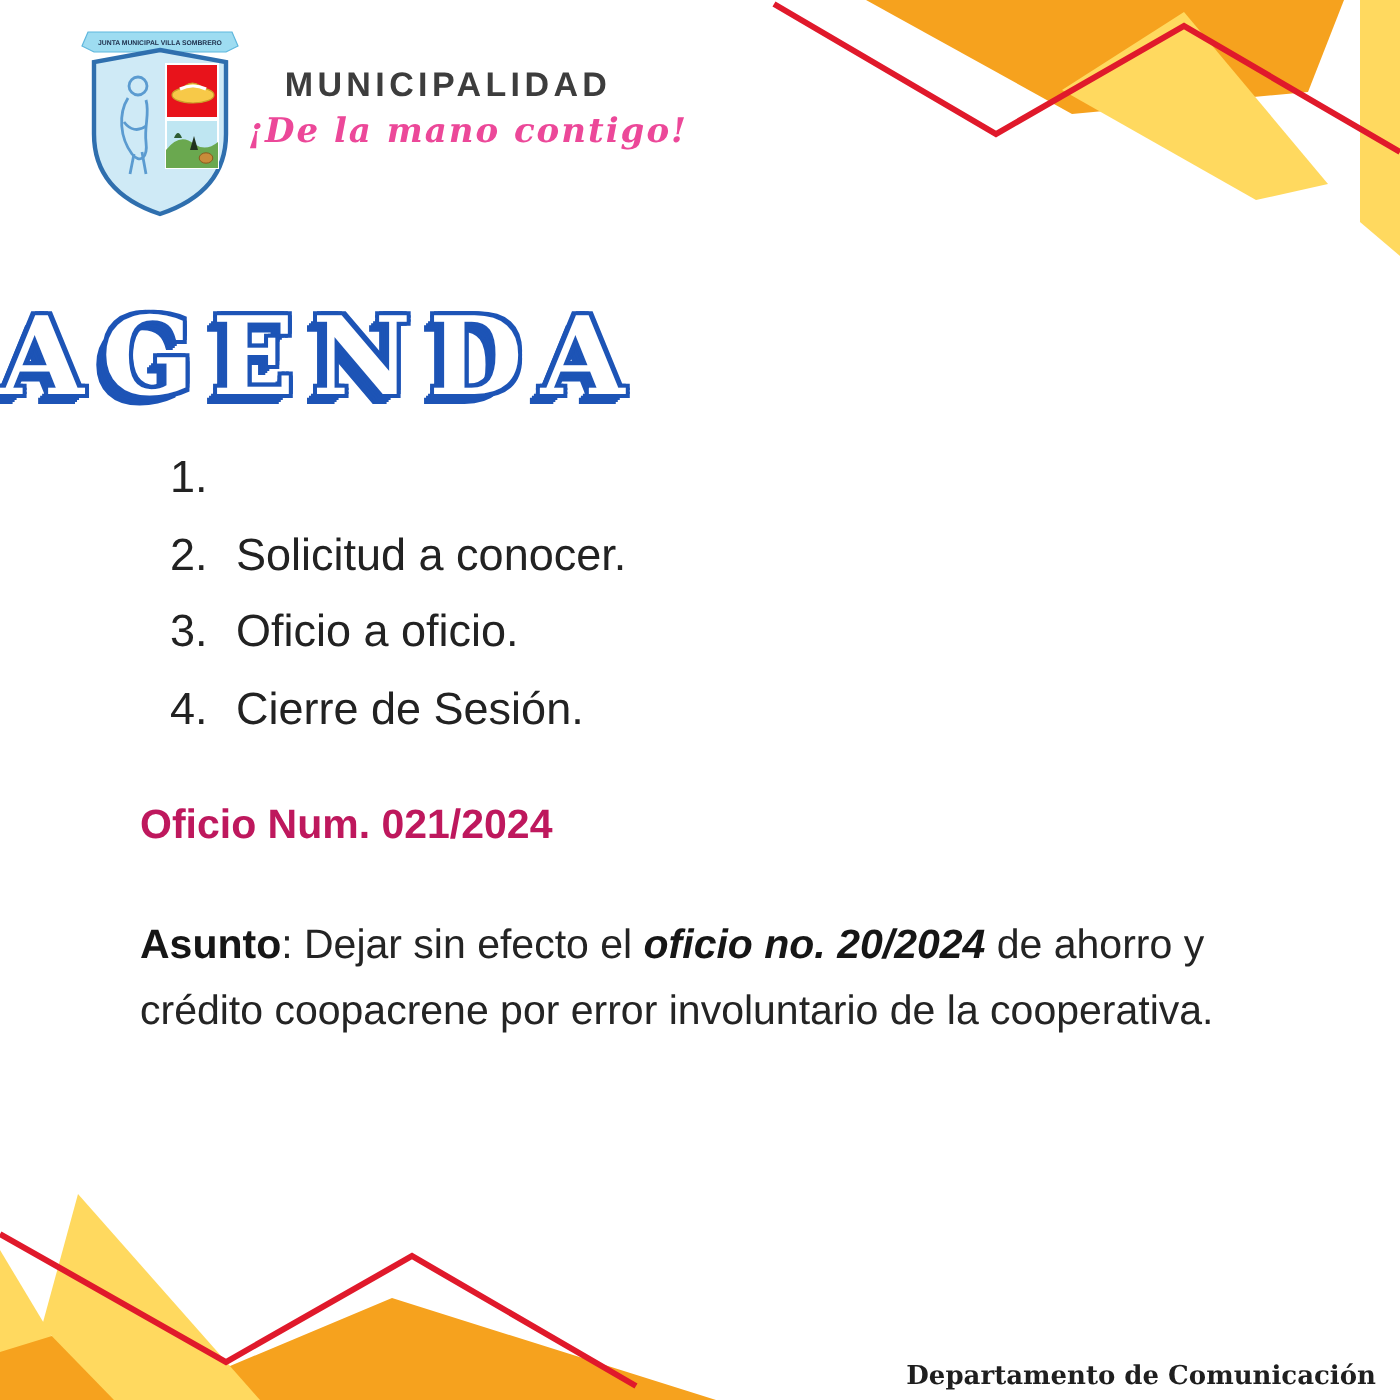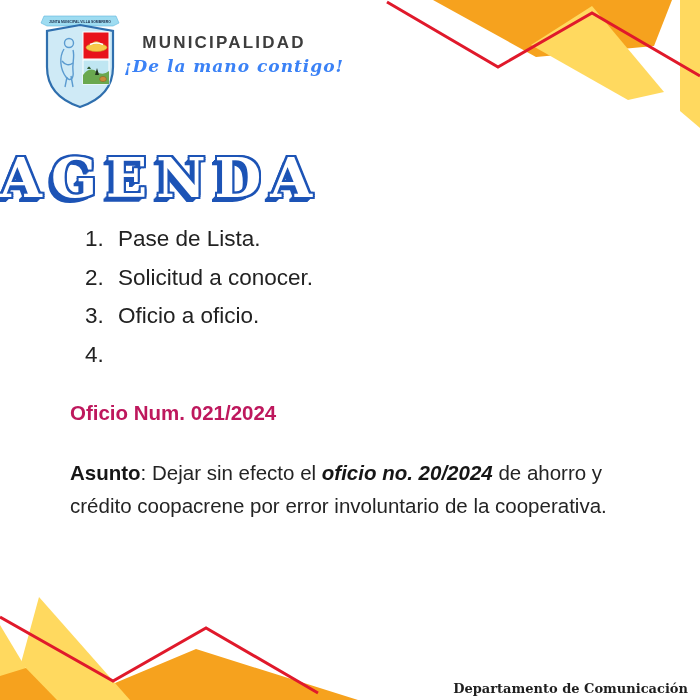--- a/index.html
+++ b/index.html
@@ -7,21 +7,21 @@
     width:700px;height:700px;position:relative;background:#ffffff;overflow:hidden;
     font-family:"Liberation Sans", sans-serif;color:#1e1e1e;
   }
   .deco{position:absolute;left:0;top:0;width:700px;height:700px;z-index:0;pointer-events:none;}
   .content{position:absolute;left:0;top:0;width:700px;height:700px;z-index:1;}
 
   
   .logo{position:absolute;left:40px;top:13px;width:80px;height:96px;}
   .org-block{position:absolute;left:124px;top:33px;width:200px;text-align:center;}
   .org-line{font-weight:bold;color:#3d3d3d;font-size:17px;letter-spacing:2.2px;line-height:1.18;white-space:nowrap;}
-  .tagline{font-family:"DejaVu Serif", serif;font-style:italic;font-weight:600;color:#3b82f6;
+  .tagline{font-family:"DejaVu Serif", serif;font-style:italic;font-weight:600;color:#ec4899;
            font-size:17px;margin-top:3px;letter-spacing:1px;white-space:nowrap;}
 
   
   .title{
     position:absolute;left:0;top:146px;width:700px;text-align:left;
     font-family:"DejaVu Serif", serif;font-weight:bold;
     font-size:54px;letter-spacing:9px;color:#ffffff;
     text-shadow:
       -2px 0 0 #1d54b6, 2px 0 0 #1d54b6, 0 -2px 0 #1d54b6, 0 2px 0 #1d54b6,
       -2px -2px 0 #1d54b6, 2px 2px 0 #1d54b6, -2px 2px 0 #1d54b6, 2px -2px 0 #1d54b6,
@@ -98,32 +98,32 @@
   <div class="org-block">
     <div class="org-line">MUNICIPALIDAD</div>
     <div class="tagline">¡De la mano contigo!</div>
   </div>
 
   <div class="title">AGENDA</div>
 
   <div class="agenda-list">
     <div class="agenda-row">
       <span class="agenda-num">1.</span>
-      <span>Pase de Lista.</span>
     </div>
     <div class="agenda-row">
       <span class="agenda-num">2.</span>
       <span>Solicitud a conocer.</span>
     </div>
     <div class="agenda-row">
       <span class="agenda-num">3.</span>
       <span>Oficio a oficio.</span>
     </div>
     <div class="agenda-row">
       <span class="agenda-num">4.</span>
+      <span>Cierre de Sesión.</span>
     </div>
   </div>
 
   <div class="oficio">Oficio Num. 021/2024</div>
 
   <div class="asunto">
     <span class="lbl">Asunto</span><span>: Dejar sin efecto el </span><span class="emph">oficio no. 20/2024</span><span> de ahorro y crédito coopacrene por error involuntario de la cooperativa.</span>
   </div>
 
   <div class="footer">Departamento de Comunicación</div>

